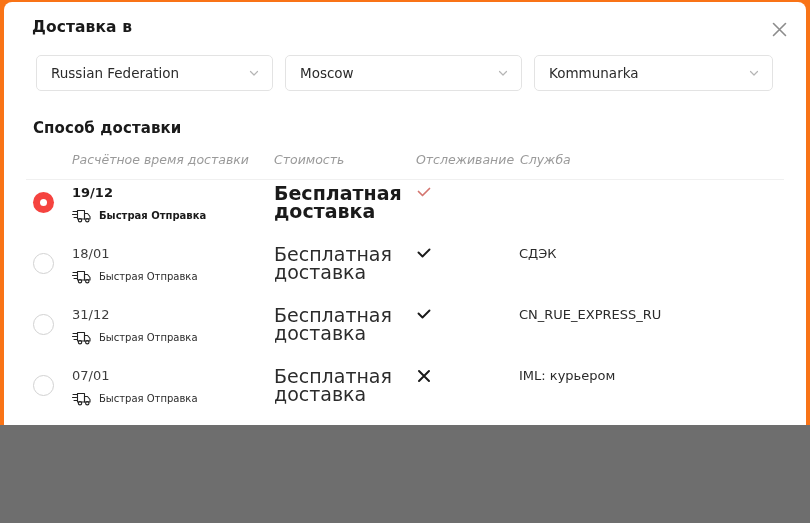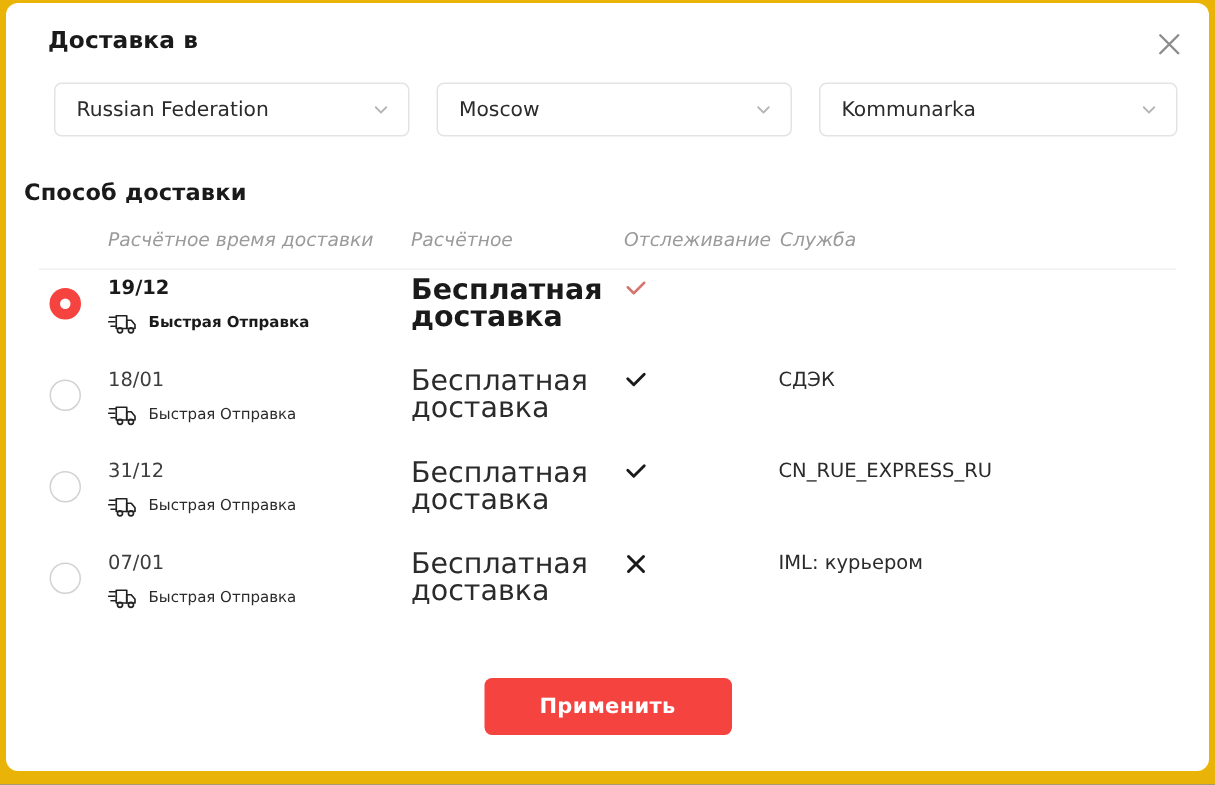--- a/index.html
+++ b/index.html
@@ -4,23 +4,23 @@
 <style>
   html, body {
     margin: 0;
     padding: 0;
     background: #6e6e6e;
     font-family: "DejaVu Sans", "Liberation Sans", sans-serif;
   }
   #screen {
     position: relative;
     width: 810px;
-    height: 523px;
+    height: 425px;
     overflow: hidden;
-    background: #eab308;
+    background: #f97316;
   }
   .modal {
     position: absolute;
     left: 4px;
     top: 2px;
     width: 802px;
     height: 512px;
     background: #ffffff;
     border-radius: 8px;
     box-sizing: border-box;
@@ -46,35 +46,35 @@
     position: absolute;
     left: 28px;
     top: 16px;
     font-size: 15.5px;
     font-weight: bold;
     color: #1a1a1a;
     letter-spacing: .1px;
   }
   .title-method {
     position: absolute;
-    left: 12px;
+    left: 29px;
     top: 117px;
     font-size: 15px;
     font-weight: bold;
     color: #1a1a1a;
     letter-spacing: .1px;
   }
 
   
   .selects {
     position: absolute;
     left: 32px;
     top: 53px;
     display: flex;
-    gap: 18px;
+    gap: 12px;
   }
   .select {
     position: relative;
     height: 36px;
     border: 1px solid #e3e3e3;
     border-radius: 5px;
     background: #fff;
     display: flex;
     align-items: center;
     box-sizing: border-box;
@@ -298,21 +298,21 @@
           </svg>
         </span>
       </div>
 
     </div>
 
     <div class="title-method">Способ доставки</div>
 
     <div class="col-headers">
       <span class="ch-eta">Расчётное время доставки</span>
-      <span class="ch-cost">Расчётное</span>
+      <span class="ch-cost">Стоимость</span>
       <span class="ch-trk">Отслеживание</span>
       <span class="ch-srv">Служба</span>
     </div>
 
     <div class="divider"></div>
 
     <div class="rows">
 
       <div class="row selected">
         <span class="radio"></span>

